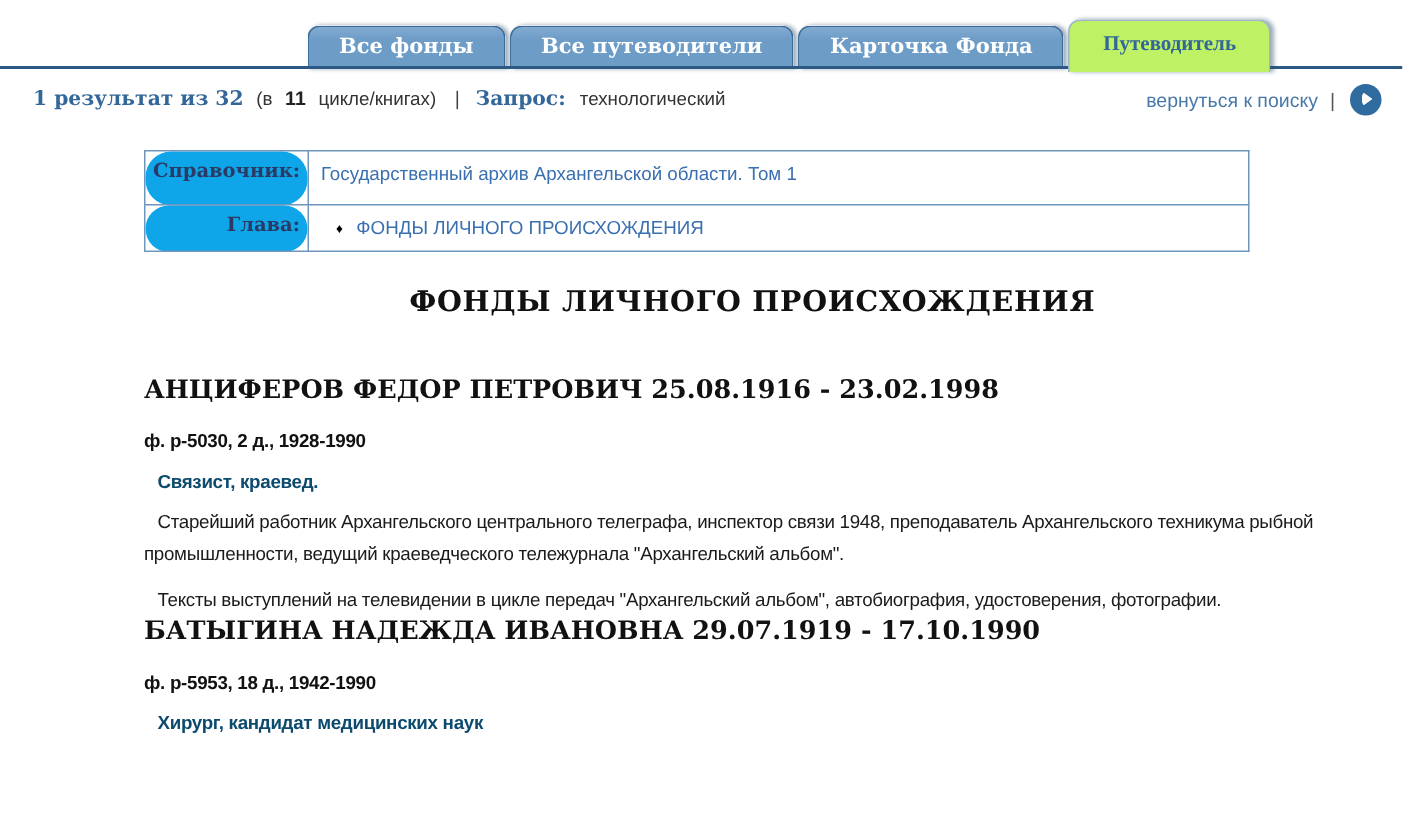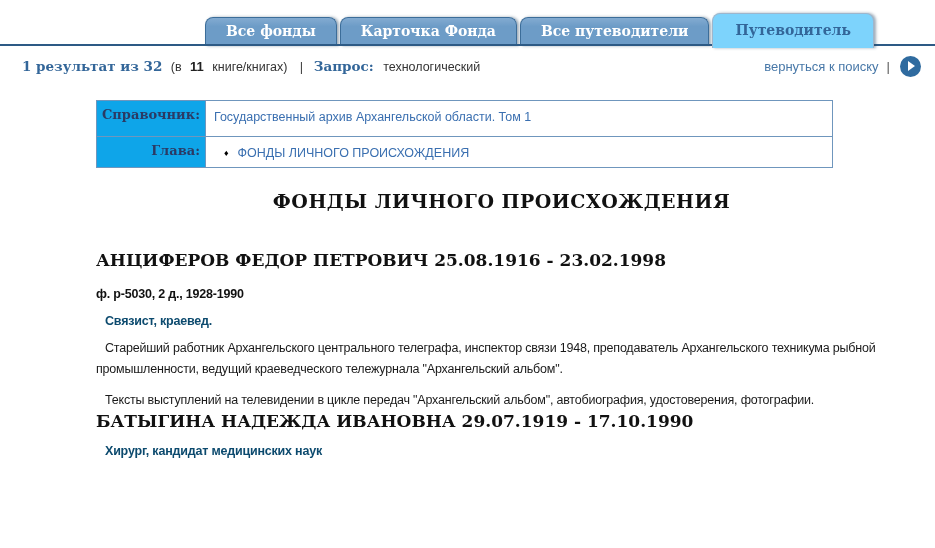--- a/index.html
+++ b/index.html
@@ -1,32 +1,32 @@
 <!DOCTYPE html>
 <html><head>
 <meta charset="utf-8">
 <style>
-  * { margin:0; padding:0; box-sizing:border-box; }
+  * { margin:0; padding:0; box-sizing:border-box;border-radius:17px; }
   html,body { width:935px; height:548px; overflow:hidden; background:#fff;
     font-family:"Liberation Sans", sans-serif; }
 
   
   .tabbar { position:relative; height:46px; padding:12px 0 0 205px;
     display:flex; align-items:flex-end; gap:3px; }
   .tabbar::after { content:""; position:absolute; left:0; right:0; bottom:0;
     height:2px; background:#2d5a85; }
   .tab { position:relative; z-index:0;
     background:linear-gradient(180deg,#83abd1 0%,#6d9cc7 30%,#6d9cc7 100%);
     color:#fff; border:1px solid #3c6d99; border-bottom:none;
     border-radius:8px 8px 0 0; padding:5px 20px 7px;
     font-family:"DejaVu Serif", serif; font-weight:bold; font-size:14px;
     box-shadow:2px 0 3px rgba(40,70,100,0.45); cursor:pointer; }
-  .tab.active { z-index:2; background:#7dd3fc; color:#336699;
+  .tab.active { z-index:2; background:#bef264; color:#336699;
     border:1px solid #9db6cd; border-bottom:none; margin-bottom:-2px;
-    padding:8px 22px 10px; }
+    padding:8px 22px 10px;font-family:Liberation Serif, serif; }
 
   
   .resultsbar { display:flex; justify-content:space-between; align-items:center;
     padding:9px 14px 9px 22px; height:40px; }
   .results-left { white-space:nowrap; }
   .serifbold { font-family:"DejaVu Serif", serif; font-weight:bold;
     font-size:13.5px; color:#336699;text-align:center; }
   .plain { font-size:12.5px; color:#333; margin-left:4px; }
   .books-num { font-weight:bold; font-size:13px; color:#222; margin-left:4px;text-align:right; }
   .pipe { color:#444; font-size:13px; margin:0 6px 0 8px; }
@@ -69,31 +69,31 @@
   .role { margin-top:13px; padding-left:9px; font-weight:bold; font-size:12.5px;
     color:#0c4a6e; letter-spacing:-0.2px; }
   .para { margin-top:10px; font-size:12.5px; color:#1a1a1a; line-height:21px;
     text-indent:9px; letter-spacing:-0.2px; }
 </style>
 </head>
 <body>
 
 <div class="tabbar">
   <div class="tab">Все фонды</div>
+  <div class="tab">Все путеводители</div>
   <div class="tab">Карточка Фонда</div>
-  <div class="tab">Все путеводители</div>
   <div class="tab active">Путеводитель</div>
 </div>
 
 <div class="resultsbar">
   <div class="results-left">
     <span class="serifbold">1 результат из 32</span>
     <span class="plain">(в</span>
     <span class="books-num">11</span>
-    <span class="plain">книге/книгах)</span>
+    <span class="plain">цикле/книгах)</span>
     <span class="pipe">|</span>
     <span class="serifbold">Запрос:</span>
     <span class="query-value">технологический</span>
   </div>
   <div class="results-right">
     <a class="back-link">вернуться к поиску</a>
     <span class="back-pipe">|</span>
     <span class="go-button">
       <span class="play-icon"></span>
     </span>
@@ -123,16 +123,17 @@
   <div class="entry">
     <div class="entry-heading eh1">АНЦИФЕРОВ ФЕДОР ПЕТРОВИЧ 25.08.1916 - 23.02.1998</div>
     <p class="fond">ф. р-5030, 2 д., 1928-1990</p>
     <p class="role">Связист, краевед.</p>
     <p class="para">Старейший работник Архангельского центрального телеграфа, инспектор связи 1948, преподаватель Архангельского техникума рыбной промышленности, ведущий краеведческого тележурнала "Архангельский альбом".</p>
     <p class="para">Тексты выступлений на телевидении в цикле передач "Архангельский альбом", автобиография, удостоверения, фотографии.</p>
   </div>
 
   <div class="entry">
     <div class="entry-heading eh2">БАТЫГИНА НАДЕЖДА ИВАНОВНА 29.07.1919 - 17.10.1990</div>
+    <p class="fond">ф. р-5953, 18 д., 1942-1990</p>
     <p class="role">Хирург, кандидат медицинских наук</p>
 
   </div>
 </div>
 
 </body></html>

